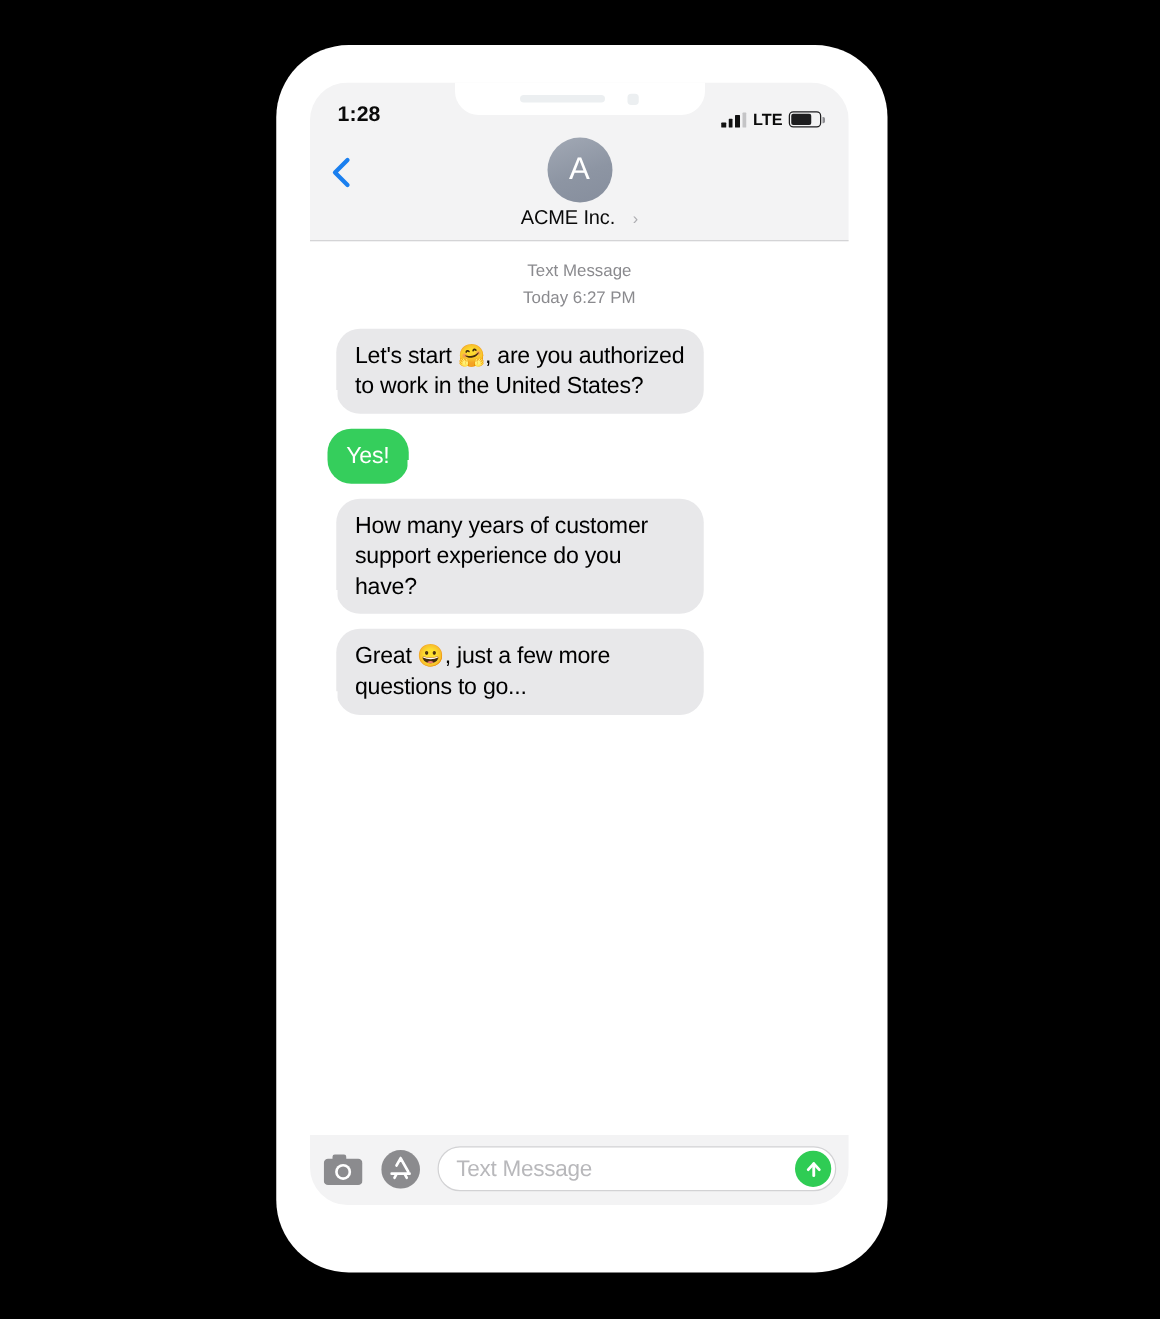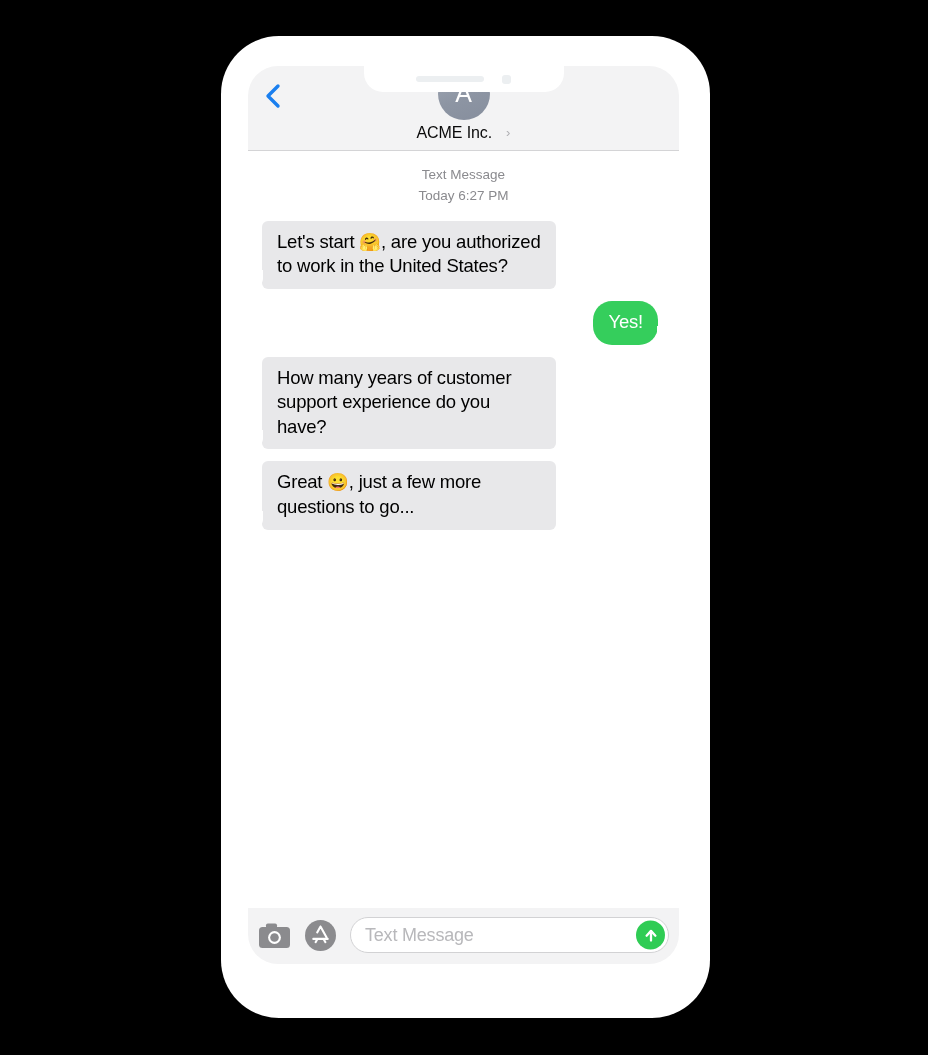--- a/index.html
+++ b/index.html
@@ -219,36 +219,36 @@
     text-align: center;
     color: #8a8a8e;
     font-size: 13.5px;
     line-height: 1.55;
     margin-bottom: 14px;
   }
   #thread-stamp .stamp-line2 { display: block; }
 
   .msg-row { display: flex; margin-bottom: 12px; }
   .msg-row.incoming { justify-content: flex-start; }
-  .msg-row.outgoing { justify-content: flex-end; }
+  .msg-row.outgoing { }
 
   .bubble {
     position: relative;
     max-width: 294px;
     padding: 9px 15px 10px 15px;
     border-radius: 19px;
     font-size: 18.5px;
     line-height: 1.33;
     letter-spacing: -0.2px;
     word-wrap: break-word;
   }
   .bubble.incoming {
     background: #e8e8ea;
     color: #000000;
-    border-radius: 6px;
+    margin-left: 7px;
   }
   .bubble.outgoing {
     background: #35ce5c;
     color: #ffffff;
     margin-right: 7px;
   }
 
   
   .bubble.incoming::after {
     content: "";
@@ -363,20 +363,36 @@
 
   <div id="phone-frame"></div>
 
   <div id="screen">
 
     <div id="notch">
       <div id="notch-speaker"></div>
       <div id="notch-camera"></div>
     </div>
 
+    <div id="status-bar">
+      <div id="status-time">1:28</div>
+      <div id="status-right">
+        <div class="sig-bars">
+          <i></i>
+            <i></i>
+            <i></i>
+            <i></i>
+        </div>
+        <div id="status-network">LTE</div>
+        <div id="battery">
+          <div id="battery-fill" style="width: 72%;"></div>
+          <div id="battery-cap"></div>
+        </div>
+      </div>
+    </div>
 
     <div id="nav-bar">
       <div id="back-button">
         <svg width="16" height="26" viewBox="0 0 16 26" aria-hidden="true">
           <polyline points="13,3 3,13 13,23" fill="none" stroke="#1a7fef" stroke-width="3.4" stroke-linecap="round" stroke-linejoin="round"></polyline>
         </svg>
       </div>
       <div id="avatar">
         <span id="avatar-letter">A</span>
       </div>

